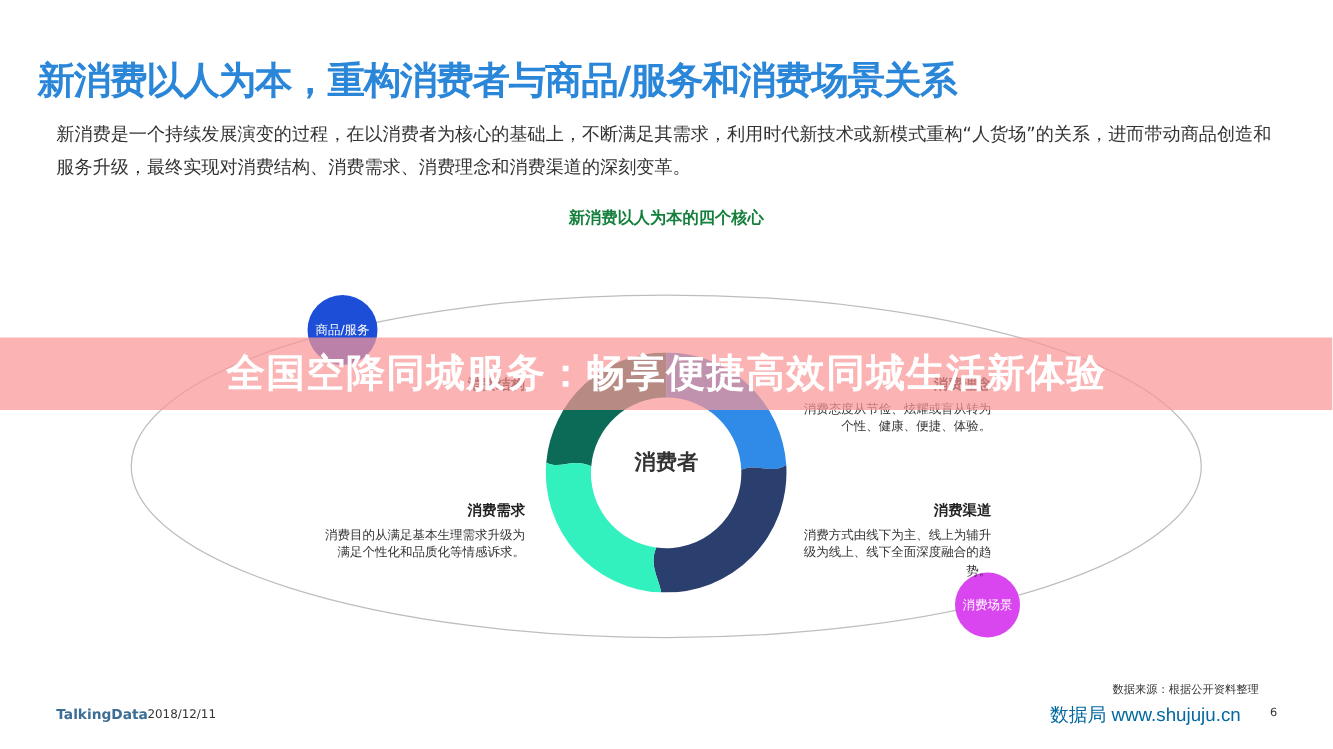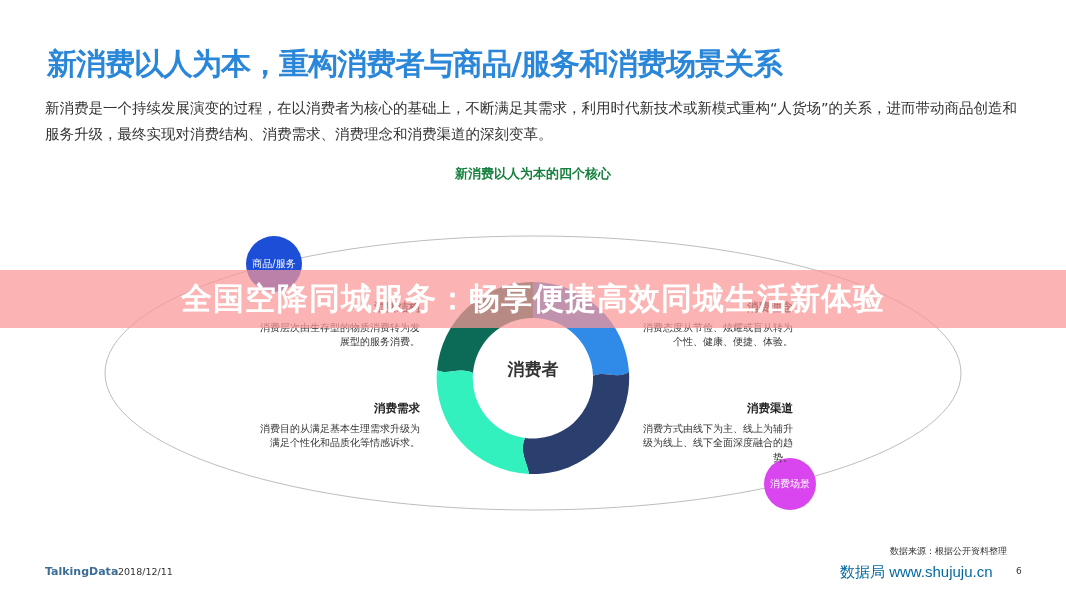--- a/index.html
+++ b/index.html
@@ -1,20 +1,20 @@
 <!DOCTYPE html>
 <html><head>
   <meta charset="utf-8">
   <style>
     * { margin: 0; padding: 0; box-sizing: border-box; }
     html, body { width: 1066px; height: 599px; background: #ffffff; overflow: hidden; }
     body { position: relative; font-family: "DejaVu Sans", "Liberation Sans", sans-serif; color: #333; }
 
     .slide-title {
-      position: absolute; left: 47px; top: 44px;
+      position: absolute; left: 30px; top: 44px;
       font-size: 30px; font-weight: bold; color: #2a86d8; letter-spacing: -1px;
       white-space: nowrap;
     }
     .slide-desc {
       position: absolute; left: 45px; top: 95px; width: 980px;
       font-size: 14.5px; line-height: 26px; color: #333;
     }
     .diagram-title {
       position: absolute; left: 0; width: 1066px; top: 165px; text-align: center;
       font-size: 13px; font-weight: bold; color: #15803d;
@@ -91,21 +91,20 @@
 
     <path d="M 96 -6 A 96 96 0 0 1 -4 96 C -6 84, -14 74, -8 60 A 60 60 0 0 0 60 -2 C 72 -8, 84 2, 96 -6 Z" fill="#2b3f6e"></path>
 
     <path d="M -4 96 A 96 96 0 0 1 -96 -8 C -85 -2, -75 -12, -60 -5 A 60 60 0 0 0 -8 60 C -14 74, -6 84, -4 96 Z" fill="#33f0bf"></path>
   </g>
 </svg>
 <div class="donut-center">消费者</div>
 
 <div class="block block-left b-structure">
   <div class="head">消费结构</div>
-  <div>消费层次由生存型的物质消费转为发展型的服务消费。</div>
 </div>
 <div class="block b-concept">
   <div class="head">消费理念</div>
   <div>消费态度从节俭、炫耀或盲从转为个性、健康、便捷、体验。</div>
 </div>
 <div class="block block-left b-demand">
   <div class="head">消费需求</div>
   <div>消费目的从满足基本生理需求升级为满足个性化和品质化等情感诉求。</div>
 </div>
 <div class="block b-channel">

